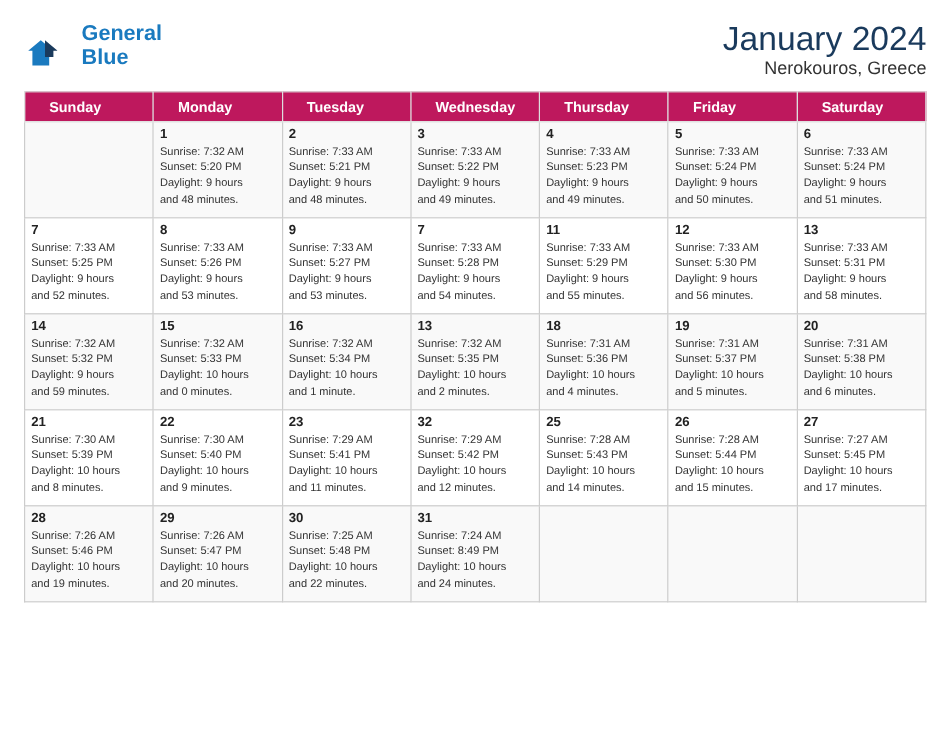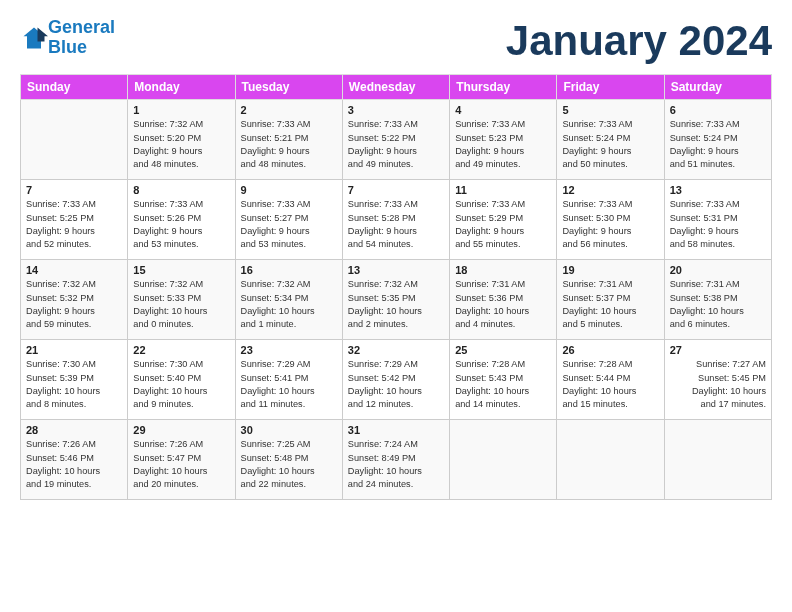--- a/index.html
+++ b/index.html
@@ -16,60 +16,60 @@
       padding: 18px 20px 10px 20px;
     }
     .header {
       display: flex;
       justify-content: space-between;
       align-items: flex-start;
       margin-bottom: 10px;
     }
     .logo {
       display: flex;
-      align-items: center;
-      gap: 0;
+      align-items: flex-end;
+      gap: 20px;
     }
     .logo-text {
       font-size: 18px;
       font-weight: bold;
       color: #1a3a5c;
       line-height: 1.1;
     }
     .logo-text span {
       color: #1a7abf;
     }
     .logo-icon {
       width: 28px;
       height: 28px;
     }
     .title-block {
       text-align: right;
     }
     .month-title {
-      font-size: 42px;
-      font-weight: bold;
+      font-size: 28px;
+      font-weight: normal;
       color: #1a3a5c;
       line-height: 1.1;
     }
     .subtitle {
       font-size: 15px;
       color: #333;
     }
     table {
       width: 100%;
       border-collapse: collapse;
       table-layout: fixed;
     }
     thead tr th {
-      background-color: #d946ef;
+      background-color: #be185d;
       color: #fff;
       font-size: 12px;
       font-weight: bold;
-      padding: 5px 6px;
+      padding: 5px 20px;
       text-align: left;
       border: 1px solid #ddd;
     }
     tbody tr td {
       vertical-align: top;
       border: 1px solid #ccc;
       padding: 4px 5px;
       font-size: 9.5px;
       color: #222;
       height: 80px;
@@ -102,20 +102,21 @@
         <polygon points="16,4 28,14 24,14 24,28 8,28 8,14 4,14" fill="#1a7abf"></polygon>
         <polygon points="20,4 32,14 28,14 28,20 20,20 20,4" fill="#1a3a5c"></polygon>
       </svg>
       <div class="logo-text">
         <div><span>General</span></div>
         <div><span style="color:#1a7abf">Blue</span></div>
       </div>
     </div>
     <div class="title-block">
       <div class="month-title">January 2024</div>
+      <div class="subtitle">Nerokouros, Greece</div>
     </div>
   </div>
 
   <table>
     <thead>
       <tr>
         <th>Sunday</th>
         <th>Monday</th>
         <th>Tuesday</th>
         <th>Wednesday</th>
@@ -310,21 +311,21 @@
           </td>
           <td>
             <span class="day-num">26</span>
             <div class="day-info" style="white-space: pre-line;">Sunrise: 7:28 AM
 Sunset: 5:44 PM
 Daylight: 10 hours
 and 15 minutes.</div>
           </td>
           <td>
             <span class="day-num">27</span>
-            <div class="day-info" style="white-space: pre-line; text-align: right;">Sunrise: 7:27 AM
+            <div class="day-info" style="white-space: pre-line;">Sunrise: 7:27 AM
 Sunset: 5:45 PM
 Daylight: 10 hours
 and 17 minutes.</div>
           </td>
         </tr>
         <tr>
           <td>
             <span class="day-num">28</span>
             <div class="day-info" style="white-space: pre-line;">Sunrise: 7:26 AM
 Sunset: 5:46 PM

